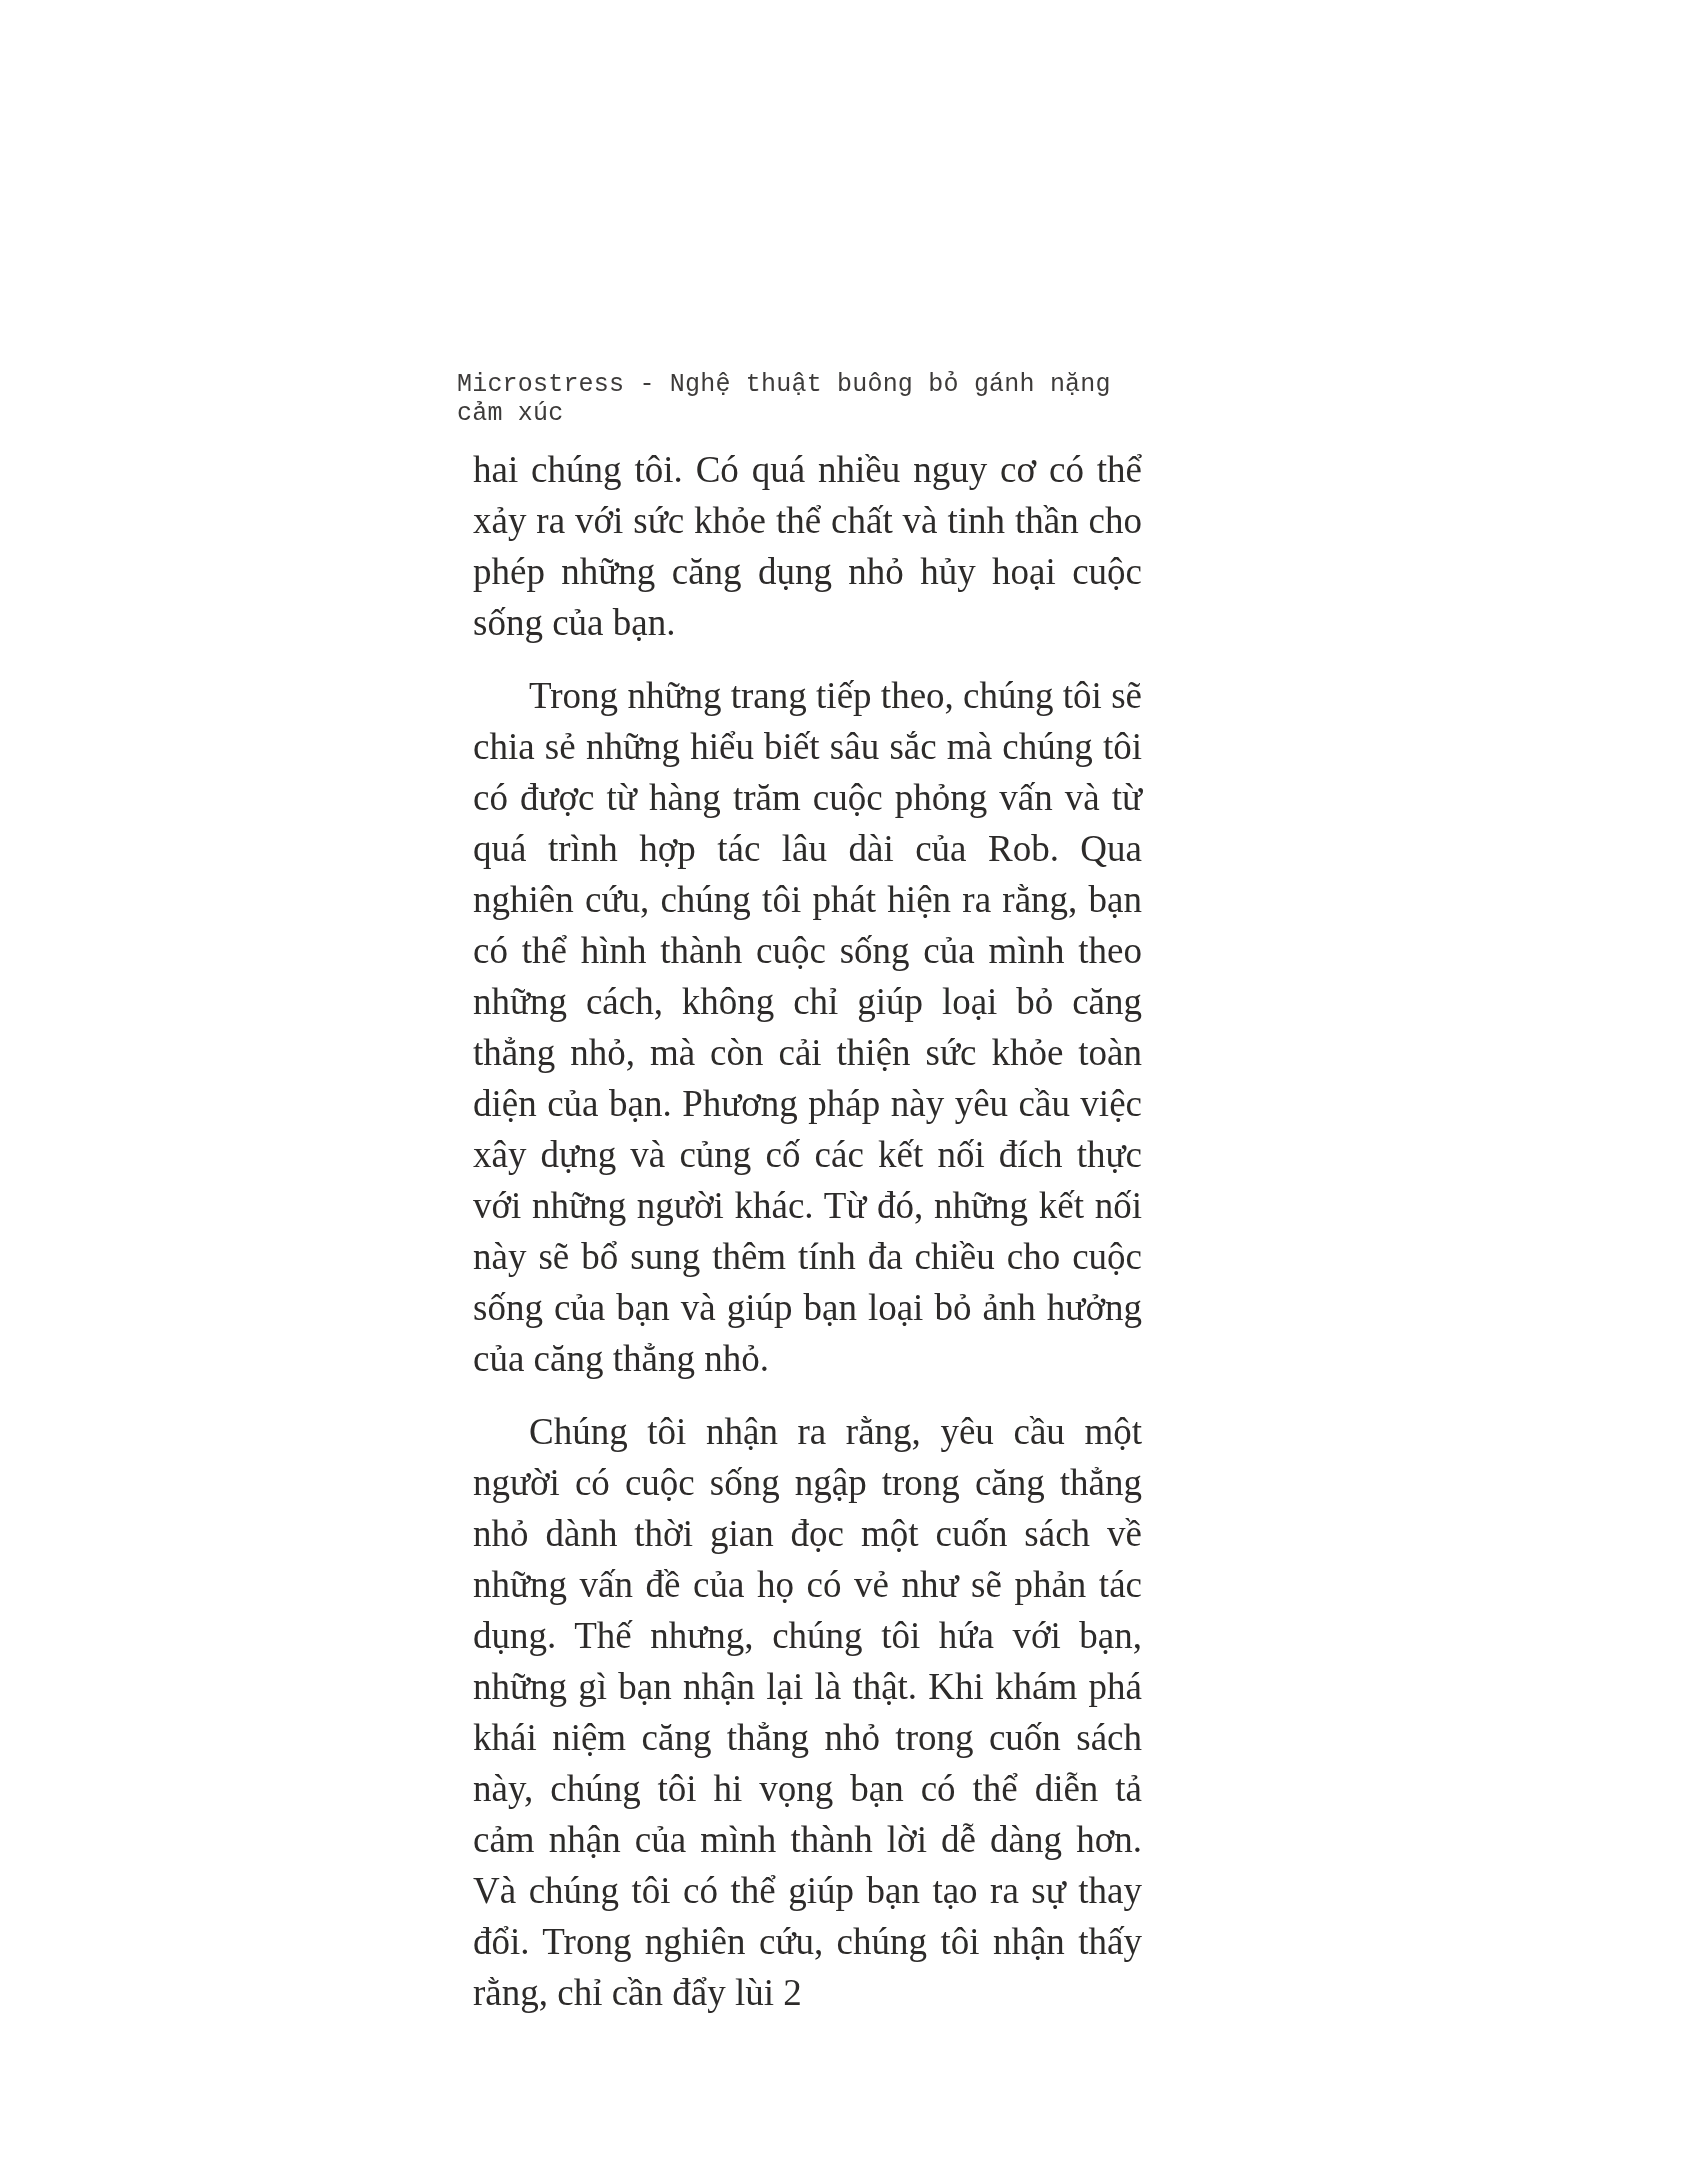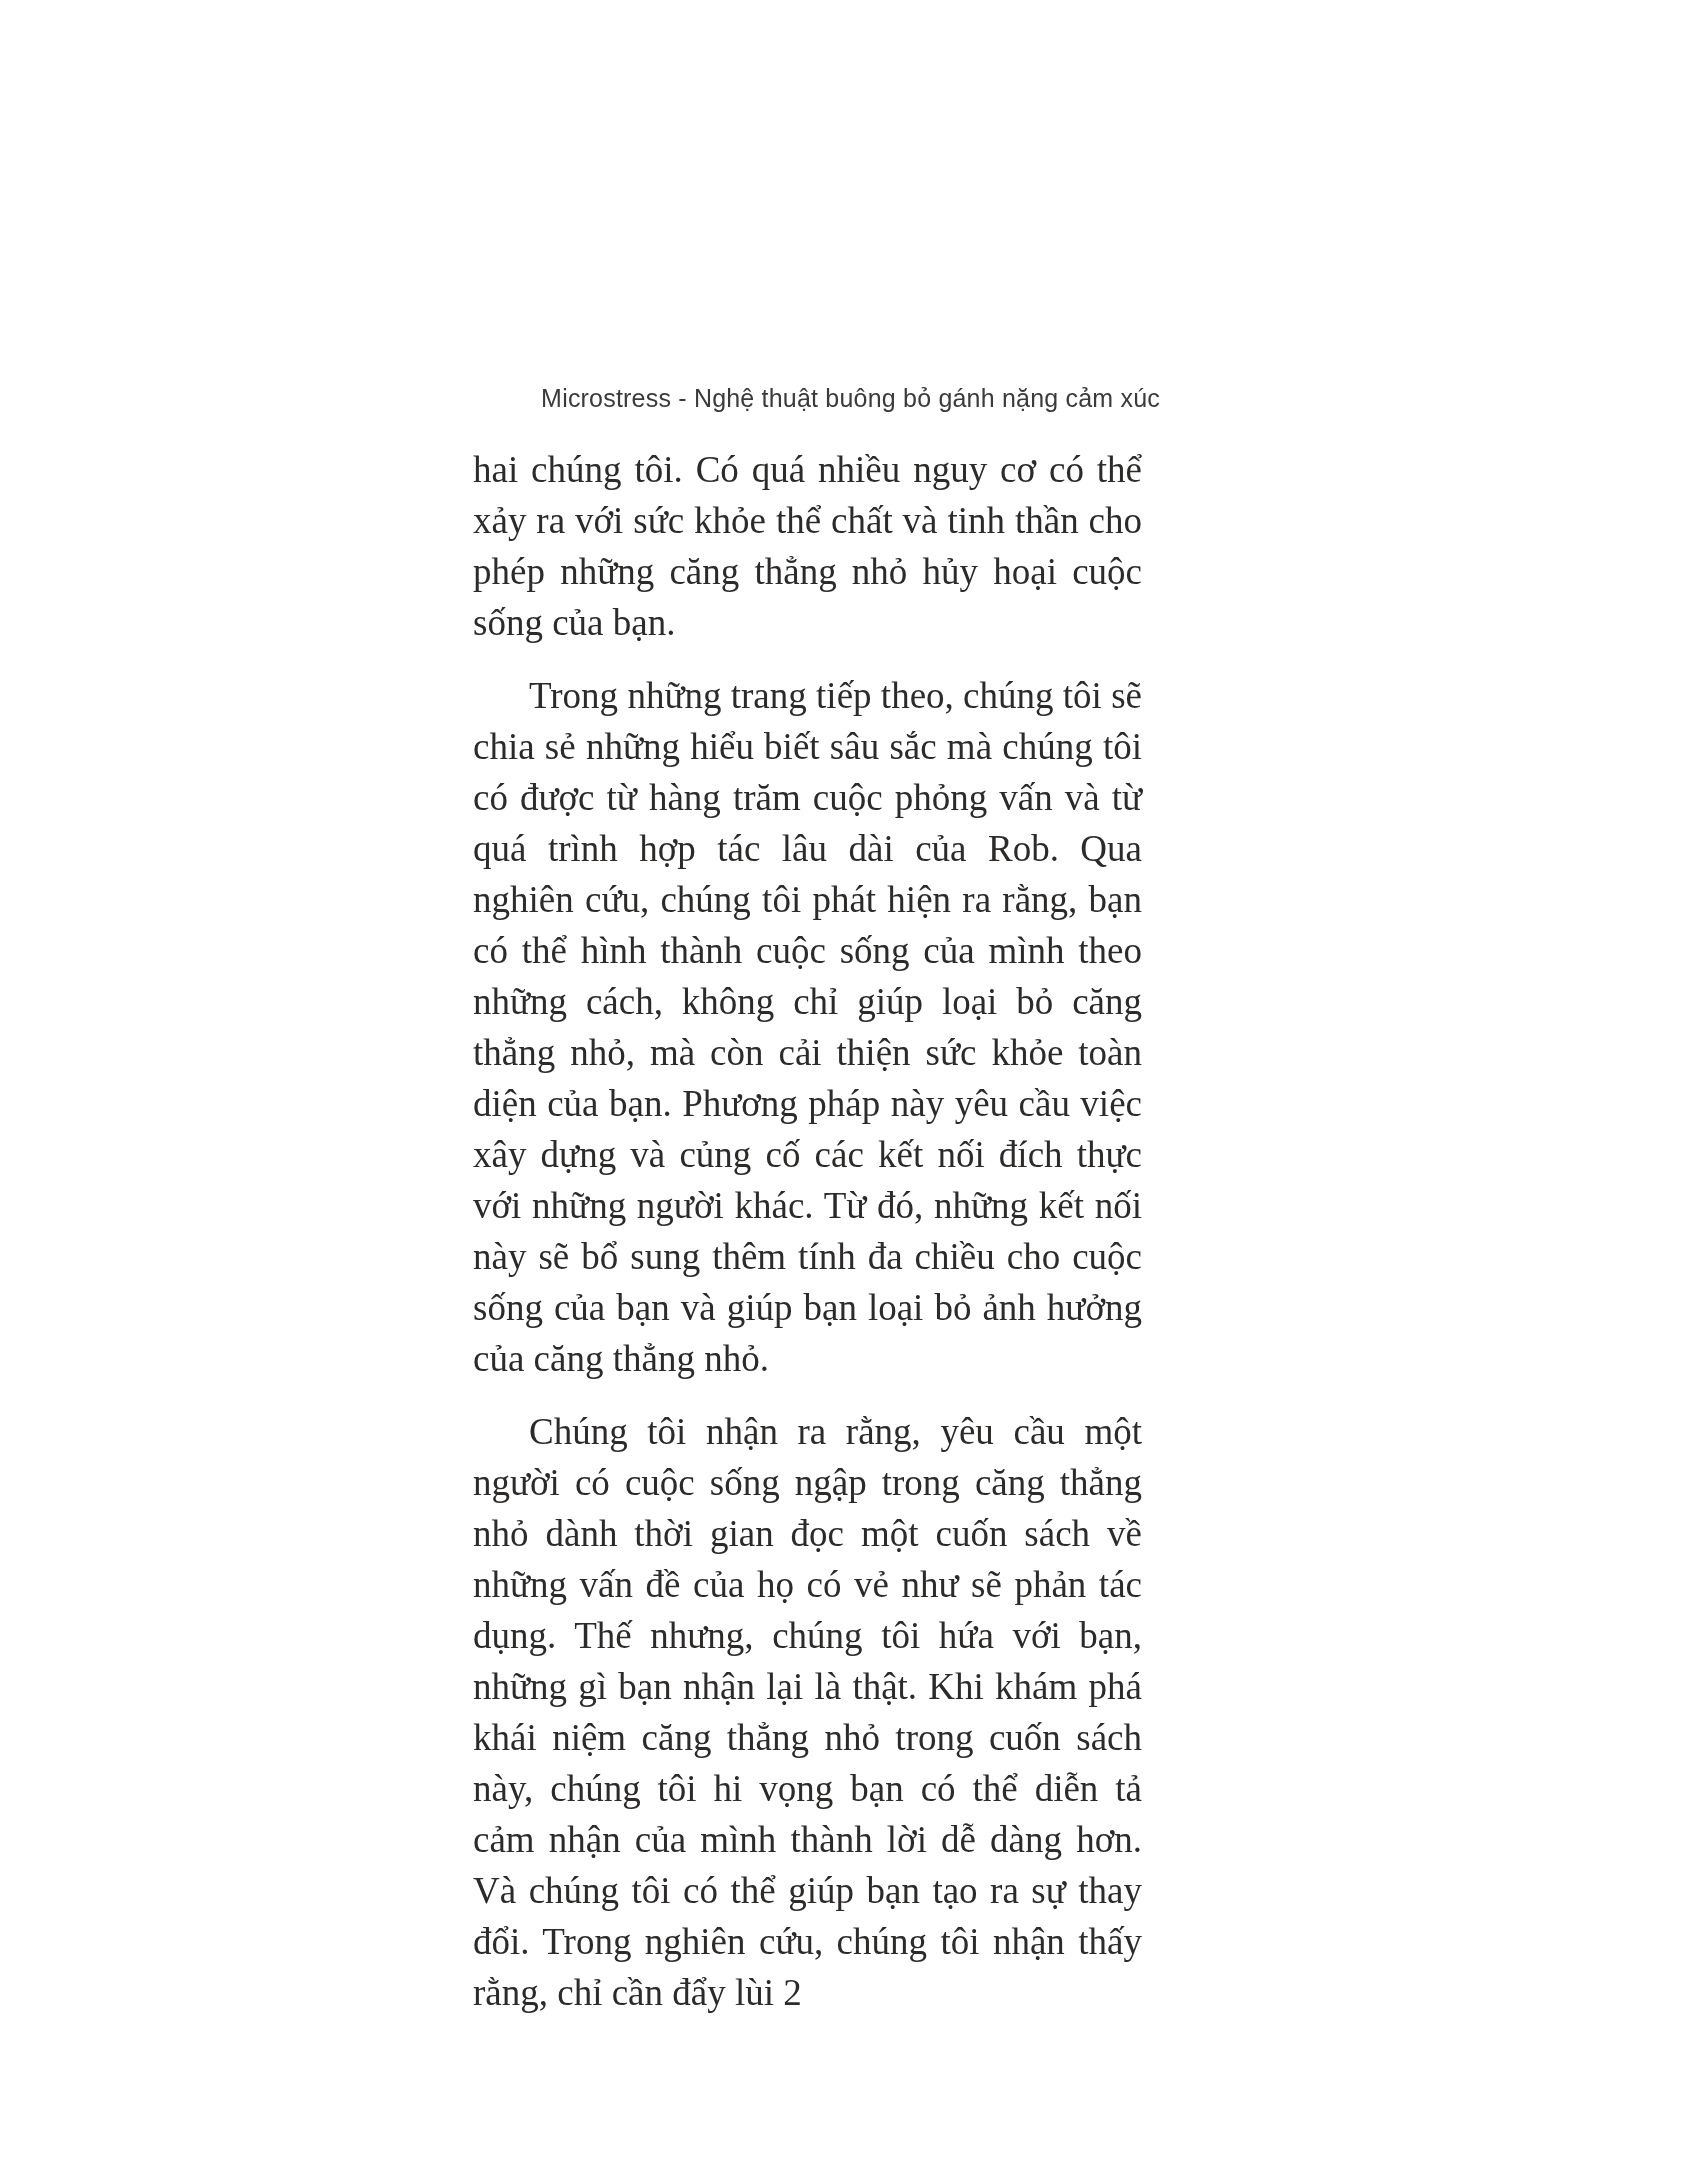--- a/index.html
+++ b/index.html
@@ -9,25 +9,25 @@
   .page {
     position: relative;
     width: 1683px;
     height: 2178px;
     background: #ffffff;
     overflow: hidden;
     font-family: "Liberation Serif", serif;
   }
   .running-header {
     position: absolute;
-    top: 384px;
+    top: 370px;
     left: 457px;
     width: 703px;
-    text-align: right;
-    font-family: Liberation Sans, sans-serif;
+    text-align: left;
+    font-family: Liberation Mono, monospace;
     font-size: 25px;
     font-weight: 400;
     letter-spacing: 0.2px;
     color: #3d3b3a;
     font-stretch: condensed;
   }
   .text-column {
     position: absolute;
     top: 444px;
     left: 473px;
@@ -57,20 +57,20 @@
   }
 </style>
 </head>
 <body>
 
 <div class="page">
 
   <div class="running-header">Microstress - Nghệ thuật buông bỏ gánh nặng cảm xúc</div>
 
   <div class="text-column">
-    <p class="no-indent">hai chúng tôi. Có quá nhiều nguy cơ có thể xảy ra với sức khỏe thể chất và tinh thần cho phép những căng thẳng nhỏ hủy hoại cuộc sống của bạn.</p>
+    <p class="no-indent">hai chúng tôi. Có quá nhiều nguy cơ có thể xảy ra với sức khỏe thể chất và tinh thần cho phép những căng dụng nhỏ hủy hoại cuộc sống của bạn.</p>
     <p class="indented">Trong những trang tiếp theo, chúng tôi sẽ chia sẻ những hiểu biết sâu sắc mà chúng tôi có được từ hàng trăm cuộc phỏng vấn và từ quá trình hợp tác lâu dài của Rob. Qua nghiên cứu, chúng tôi phát hiện ra rằng, bạn có thể hình thành cuộc sống của mình theo những cách, không chỉ giúp loại bỏ căng thẳng nhỏ, mà còn cải thiện sức khỏe toàn diện của bạn. Phương pháp này yêu cầu việc xây dựng và củng cố các kết nối đích thực với những người khác. Từ đó, những kết nối này sẽ bổ sung thêm tính đa chiều cho cuộc sống của bạn và giúp bạn loại bỏ ảnh hưởng của căng thẳng nhỏ.</p>
     <p class="indented">Chúng tôi nhận ra rằng, yêu cầu một người có cuộc sống ngập trong căng thẳng nhỏ dành thời gian đọc một cuốn sách về những vấn đề của họ có vẻ như sẽ phản tác dụng. Thế nhưng, chúng tôi hứa với bạn, những gì bạn nhận lại là thật. Khi khám phá khái niệm căng thẳng nhỏ trong cuốn sách này, chúng tôi hi vọng bạn có thể diễn tả cảm nhận của mình thành lời dễ dàng hơn. Và chúng tôi có thể giúp bạn tạo ra sự thay đổi. Trong nghiên cứu, chúng tôi nhận thấy rằng, chỉ cần đẩy lùi 2</p>
   </div>
 
 
 </div>
 
 
 </body></html>

